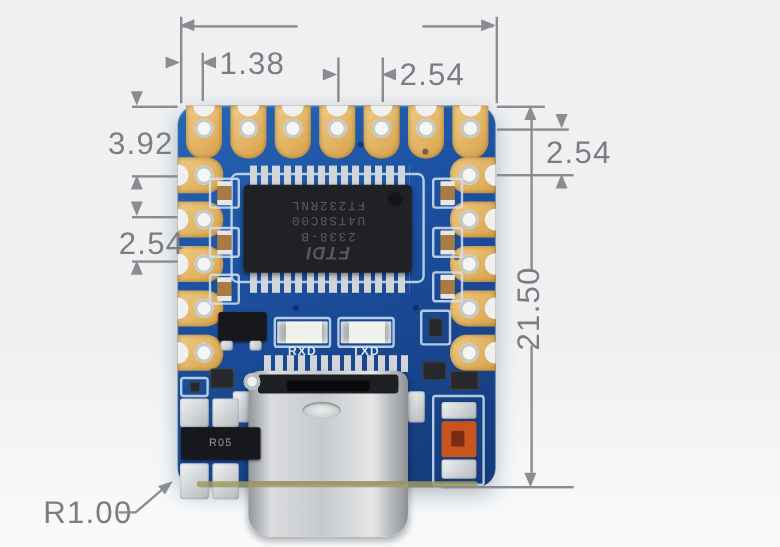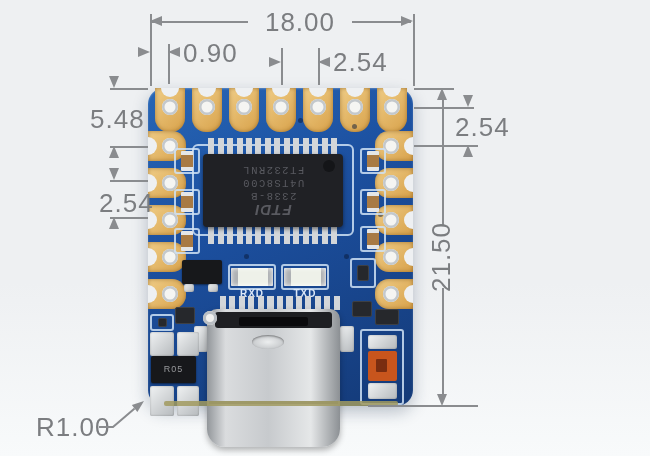--- a/index.html
+++ b/index.html
@@ -59,36 +59,35 @@
 <body>
 
 <div id="stage">
 
   <div class="vline" style="left:150px;top:14px;height:72px"></div>
   <div class="vline" style="left:413px;top:14px;height:72px"></div>
   <div class="hline" style="left:152px;top:21px;width:96px"></div>
   <div class="hline" style="left:352px;top:21px;width:59px"></div>
   <div class="arr arr-l" style="left:150px;top:16px"></div>
   <div class="arr arr-r" style="left:401px;top:16px"></div>
-  <div class="dim" style="left:248px;top:7px;width:104px;text-align:center">18.00</div>
 
   <div class="arr arr-r" style="left:138px;top:47px"></div>
   <div class="vline" style="left:168px;top:44px;height:40px"></div>
   <div class="arr arr-l" style="left:168px;top:47px"></div>
-  <div class="dim" style="left:183px;top:38px">0.90</div>
+  <div class="dim" style="left:183px;top:38px">1.38</div>
 
   <div class="vline" style="left:281px;top:48px;height:37px"></div>
   <div class="vline" style="left:318px;top:48px;height:37px"></div>
   <div class="arr arr-r" style="left:269px;top:57px"></div>
   <div class="arr arr-l" style="left:318px;top:57px"></div>
   <div class="dim" style="left:333px;top:47px">2.54</div>
 
   <div class="arr arr-d" style="left:109px;top:76px"></div>
   <div class="hline" style="left:110px;top:88px;width:38px"></div>
-  <div class="dim" style="left:90px;top:104px">5.48</div>
+  <div class="dim" style="left:90px;top:104px">3.92</div>
   <div class="hline" style="left:110px;top:146px;width:38px"></div>
   <div class="arr arr-u" style="left:109px;top:146px"></div>
 
   <div class="arr arr-d" style="left:109px;top:168px"></div>
   <div class="hline" style="left:110px;top:180px;width:38px"></div>
   <div class="dim" style="left:99px;top:188px">2.54</div>
   <div class="hline" style="left:110px;top:217px;width:38px"></div>
   <div class="arr arr-u" style="left:109px;top:217px"></div>
 
   <div class="hline" style="left:414px;top:107px;width:60px"></div>
@@ -248,21 +247,21 @@
 
     <div class="cmp silkbox" style="left:2px;top:226px;width:24px;height:17px">
         <i class="dark" style="display:block;position:absolute;left:6px;top:2px;width:9px;height:9px"></i>
       </div>
     <div class="cmp dark" style="left:27px;top:219px;width:20px;height:17px"></div>
     <div class="cmp via" style="left:55px;top:223px;width:14px;height:14px"></div>
     <div class="cmp solder" style="left:2px;top:244px;width:24px;height:24px"></div>
     <div class="cmp solder" style="left:29px;top:244px;width:22px;height:24px"></div>
     <div class="cmp solder" style="left:2px;top:298px;width:24px;height:30px"></div>
     <div class="cmp solder" style="left:29px;top:298px;width:22px;height:30px"></div>
-    <div class="cmp sot" style="left:3px;top:268px;width:45px;height:27px">
+    <div class="cmp sot" style="left:3px;top:268px;width:66px;height:27px">
         <span class="sotlab">R05</span>
       </div>
 
     <div class="cmp silkbox" style="left:202px;top:170px;width:26px;height:30px">
         <i class="dark" style="display:block;position:absolute;left:5px;top:5px;width:12px;height:16px"></i>
       </div>
     <div class="cmp dark" style="left:204px;top:213px;width:20px;height:16px"></div>
     <div class="cmp dark" style="left:227px;top:221px;width:24px;height:16px"></div>
     <div class="cmp silkbox" style="left:212px;top:241px;width:44px;height:76px">
       <i class="solder" style="display:block;position:absolute;left:6px;top:4px;width:29px;height:14px"></i>

